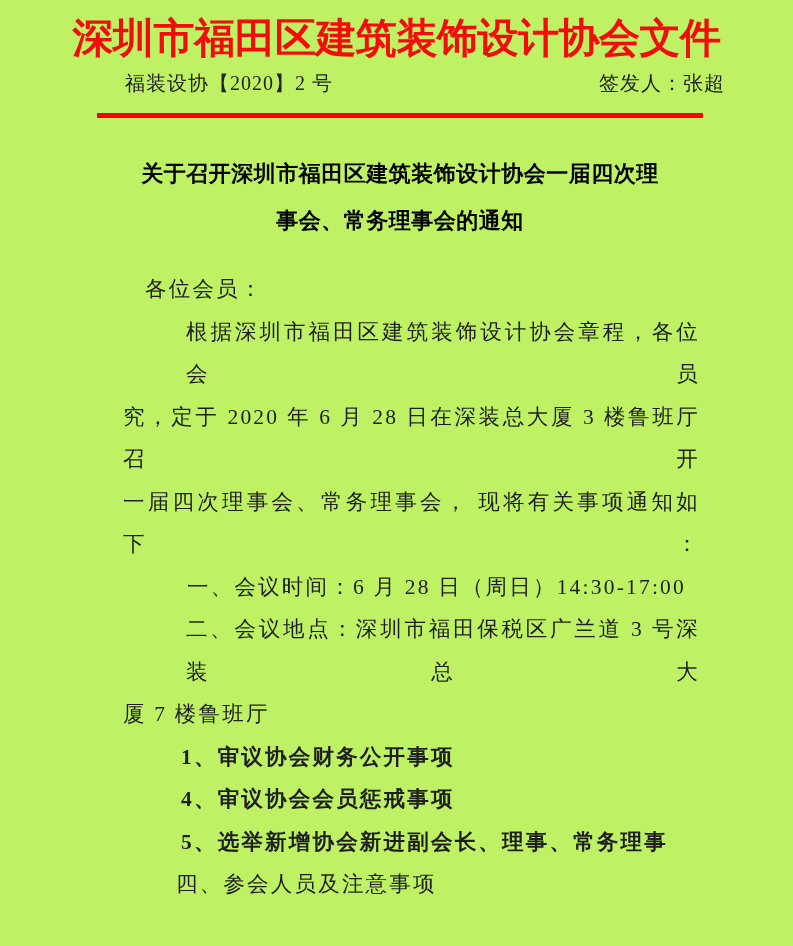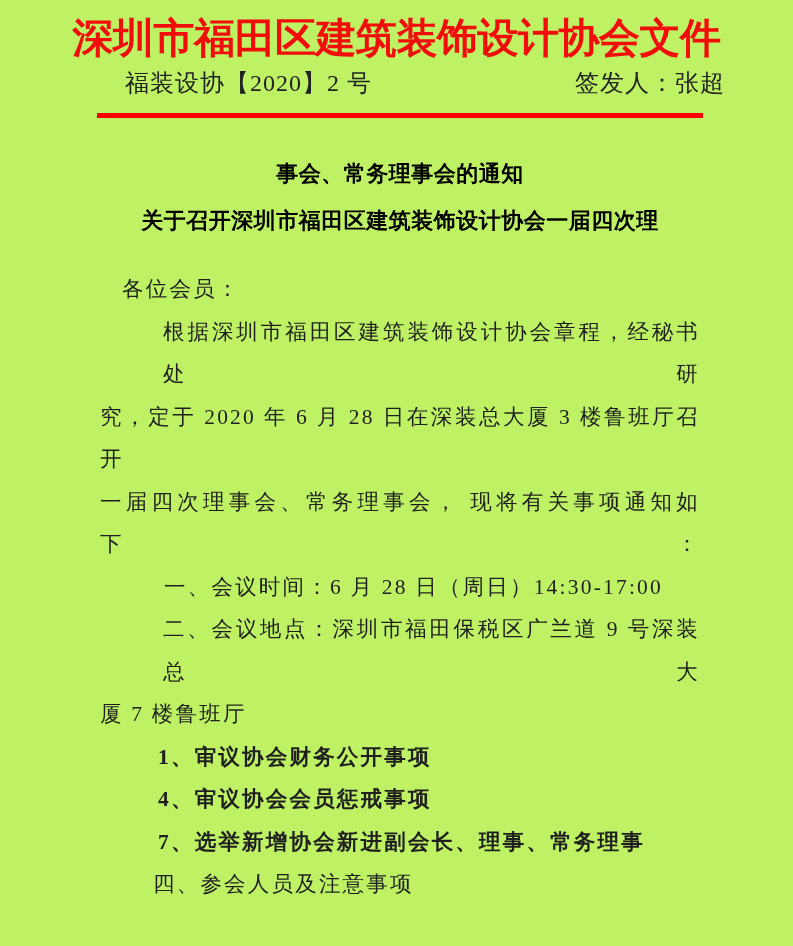--- a/index.html
+++ b/index.html
@@ -22,21 +22,21 @@
     letter-spacing:-0.5px;
     color:#f20d0d;
     font-family:"Liberation Serif","DejaVu Serif",serif;
     white-space:nowrap;
   }
   
   .ref-row{
     margin-top:6px;
     display:flex;
     justify-content:space-between;
-    font-size:24px;
+    font-size:20px;
     line-height:28px;
     letter-spacing:1px;
     padding-left:25px;
     padding-right:32px;
     color:#222;
   }
   
   .red-rule{
     margin-top:16px;
     margin-left:97px;
@@ -56,21 +56,21 @@
     font-family:"Liberation Sans","DejaVu Sans",sans-serif;
   }
   
   .body-block{
     margin-top:24px;
     font-size:21.5px;
     line-height:42.5px;
     letter-spacing:2.2px;
     color:#1f1f1f;
   }
-  .bline{white-space:nowrap;}
+  .bline{white-space:nowrap;margin-left:23px;}
   .stretch{
     white-space:normal;
     text-align:justify;
     text-align-last:justify;
   }
   .ind1{padding-left:22px;}
   .ind3{padding-left:63px;}
   .ind3b{padding-left:64px;}
   .item{padding-left:58px;font-weight:bold;}
   .ind4{padding-left:53px;}
@@ -83,32 +83,32 @@
   <div class="org-title">深圳市福田区建筑装饰设计协会文件</div>
 
   <div class="col ref-row">
     <span>福装设协【2020】2 号</span>
     <span>签发人：张超</span>
   </div>
 
   <div class="red-rule"></div>
 
   <div class="col notice-title">
+    <div>关于召开深圳市福田区建筑装饰设计协会一届四次理</div>
     <div>事会、常务理事会的通知</div>
-    <div>关于召开深圳市福田区建筑装饰设计协会一届四次理</div>
   </div>
 
   <div class="col body-block">
     <div class="bline ind1">各位会员：</div>
-    <div class="bline ind3 stretch">根据深圳市福田区建筑装饰设计协会章程，经秘书处研</div>
+    <div class="bline ind3 stretch">根据深圳市福田区建筑装饰设计协会章程，各位会员</div>
     <div class="bline stretch">究，定于 2020 年 6 月 28 日在深装总大厦 3 楼鲁班厅召开</div>
     <div class="bline stretch">一届四次理事会、常务理事会， 现将有关事项通知如下：</div>
     <div class="bline ind3b">一、会议时间：6 月 28 日（周日）14:30-17:00</div>
-    <div class="bline ind3 stretch">二、会议地点：深圳市福田保税区广兰道 9 号深装总大</div>
+    <div class="bline ind3 stretch">二、会议地点：深圳市福田保税区广兰道 3 号深装总大</div>
     <div class="bline">厦 7 楼鲁班厅</div>
     <div class="bline item">1、审议协会财务公开事项</div>
     <div class="bline item">4、审议协会会员惩戒事项</div>
-    <div class="bline item">7、选举新增协会新进副会长、理事、常务理事</div>
+    <div class="bline item">5、选举新增协会新进副会长、理事、常务理事</div>
     <div class="bline ind4">四、参会人员及注意事项</div>
 
   </div>
 
 </div>
 
 </body></html>

